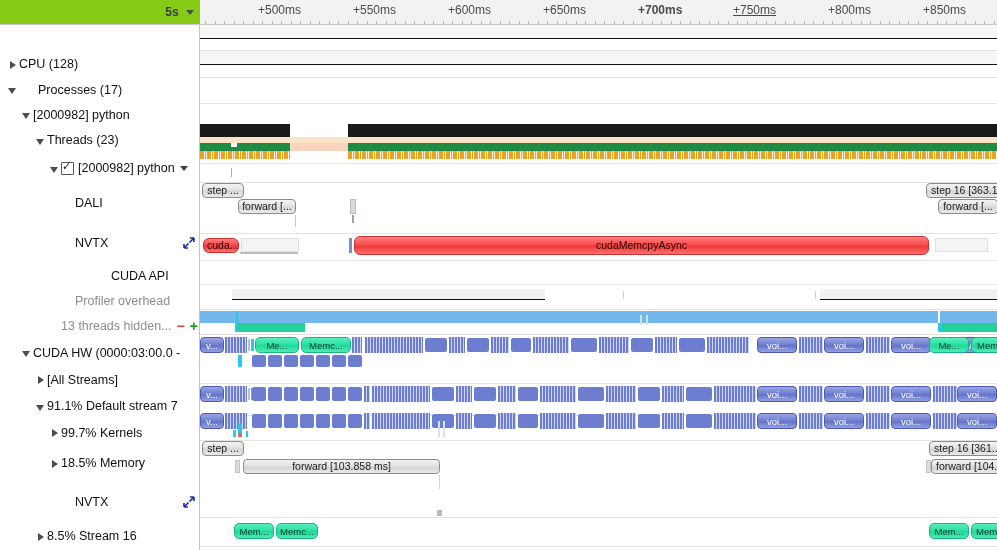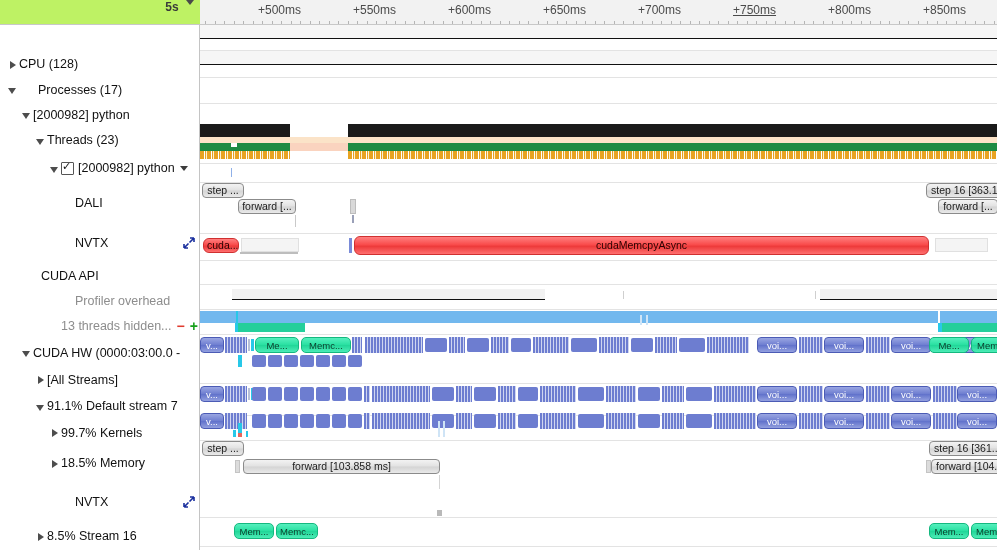--- a/index.html
+++ b/index.html
@@ -8,21 +8,21 @@
     font-family:"Liberation Sans","DejaVu Sans",sans-serif;
     font-size:12px;color:#1b1b1b;background:#ffffff;
     -webkit-font-smoothing:antialiased;
   }
   #app{position:relative;width:997px;height:550px;overflow:hidden;}
 
   
   .ruler{position:absolute;left:0;top:0;width:997px;height:25px;
          background:#f2f2f2;border-bottom:1px solid #c8c8c8;box-sizing:border-box;}
   .ruler-left{position:absolute;left:0;top:0;width:200px;height:24px;
-              background:#bef264;display:flex;justify-content:flex-end;
+              background:#84cc16;display:flex;align-items:center;justify-content:flex-end;
               padding-right:6px;box-sizing:border-box;}
   .zoom-label{font-size:12px;color:#3a3a3a;font-weight:bold;letter-spacing:.2px;}
   .zoom-caret{margin-left:7px;width:0;height:0;border-left:4px solid transparent;
               border-right:4px solid transparent;border-top:5px solid #4a4a4a;}
   .ruler-right{position:absolute;left:200px;top:0;right:0;height:24px;background:#f2f2f2;}
   .tick-label{position:absolute;top:3px;font-size:12px;color:#4a4a4a;white-space:nowrap;}
   .minor-ticks{position:absolute;left:0;right:0;bottom:0;height:5px;}
   .mtick{position:absolute;bottom:0;width:1px;background:#b5b5b5;}
 
   
@@ -128,21 +128,21 @@
       <span class="zoom-label">5s</span>
       <span class="zoom-caret"></span>
     </div>
     <div class="ruler-right">
       <div id="tick-labels">
           <div class="tick-label" style="left: 3px; margin-top: 44px;">ms</div>
           <div class="tick-label" style="left: 58px;">+500ms</div>
           <div class="tick-label" style="left: 153px;">+550ms</div>
           <div class="tick-label" style="left: 248px;">+600ms</div>
           <div class="tick-label" style="left: 343px;">+650ms</div>
-          <div class="tick-label" style="left: 438px;">+700ms</div>
+          <div class="tick-label" style="left: 438px; font-weight: bold;">+700ms</div>
           <div class="tick-label" style="left: 533px; text-decoration: underline;">+750ms</div>
           <div class="tick-label" style="left: 628px;">+800ms</div>
           <div class="tick-label" style="left: 723px;">+850ms</div>
         </div>
       <div class="minor-ticks" id="minor-ticks">
           <div class="mtick" style="left: 5px; height: 3px;"></div>
           <div class="mtick" style="left: 14.5px; height: 3px;"></div>
           <div class="mtick" style="left: 24px; height: 3px;"></div>
           <div class="mtick" style="left: 33.5px; height: 3px;"></div>
           <div class="mtick" style="left: 43px; height: 3px;"></div>
@@ -257,21 +257,21 @@
           <span class="arrow none"></span>
           <span class="tlabel">DALI</span>
         </div>
         <div class="trow" style="top: 198px; height: 40px; padding-left: 62px;">
           <span class="arrow none"></span>
           <span class="tlabel">NVTX</span>
           <span class="expicon"><svg width="12" height="12" viewBox="0 0 12 12">
               <path d="M11 1 L11 5 M11 1 L7 1 M11 1 L6.5 5.5 M1 11 L5 11 M1 11 L1 7 M1 11 L5.5 6.5" stroke="#1a2f9e" stroke-width="1.6" fill="none"></path>
             </svg></span>
         </div>
-        <div class="trow" style="top: 238px; height: 25px; padding-left: 28px;">
+        <div class="trow" style="top: 238px; height: 25px; padding-left: 98px;">
           <span class="arrow none"></span>
           <span class="tlabel">CUDA API</span>
         </div>
         <div class="trow" style="top: 263px; height: 25px; padding-left: 62px;">
           <span class="arrow none"></span>
           <span class="tlabel grey">Profiler overhead</span>
         </div>
         <div class="trow" style="top: 288px; height: 25px; padding-left: 48px;">
           <span class="arrow none"></span>
           <span class="tlabel grey">13 threads hidden...</span>

